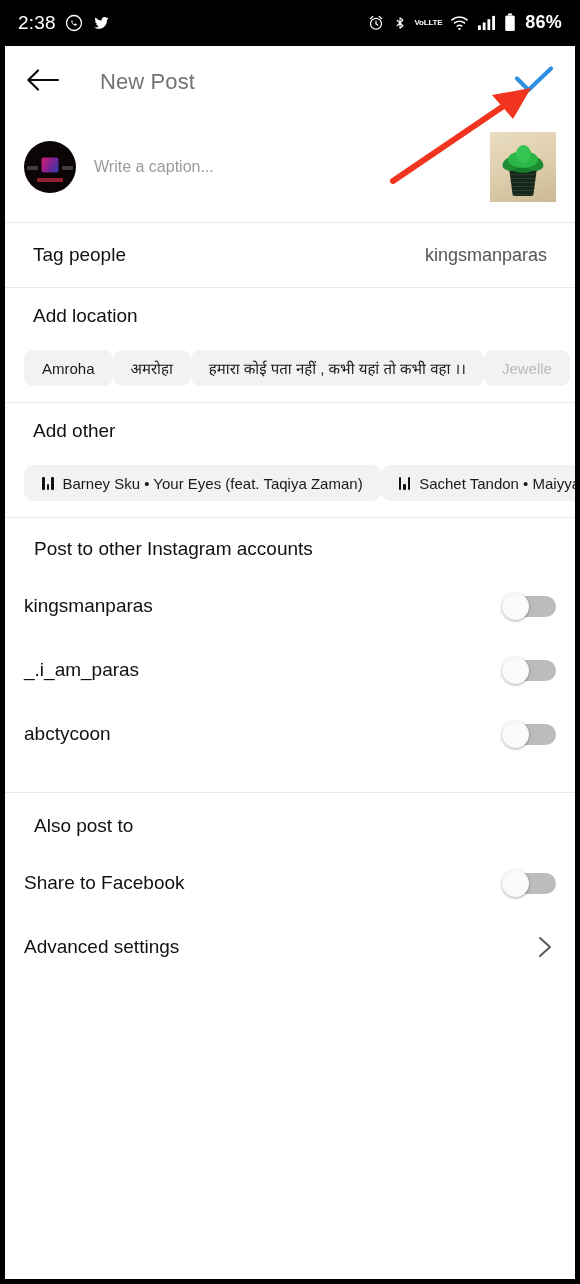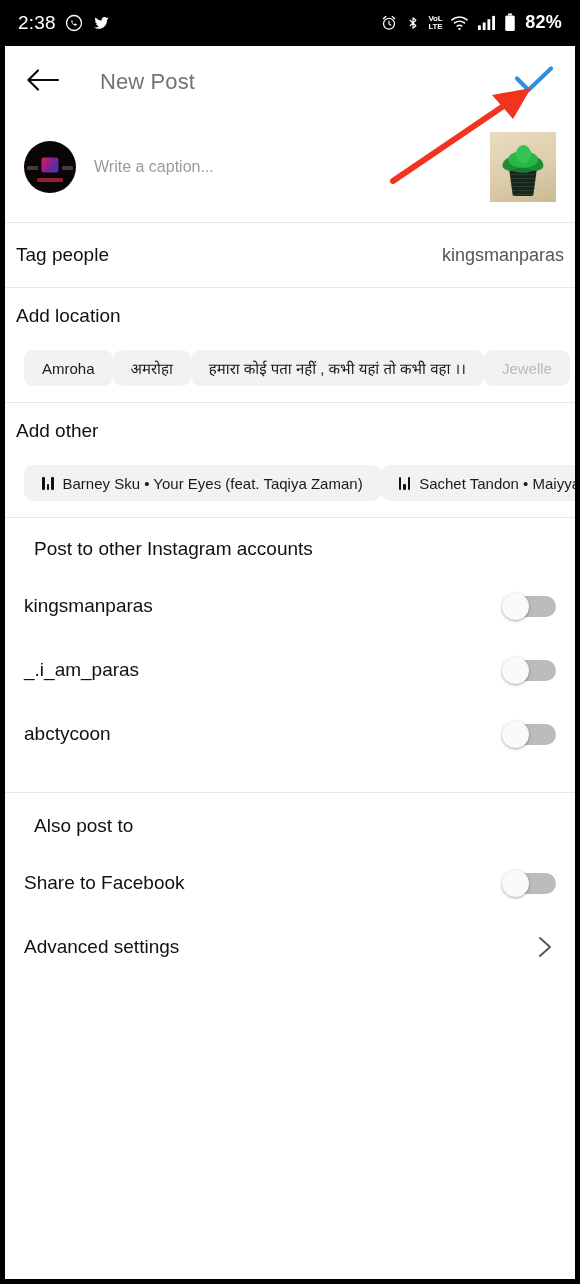--- a/index.html
+++ b/index.html
@@ -139,21 +139,21 @@
   .thumb .l3 { width:22px; height:14px; right:12px; top:24px; background:#1d8c33; transform:rotate(22deg); }
   .thumb .l4 { width:15px; height:18px; left:26px; top:13px; background:#33c452; }
   .thumb .l5 { width:24px; height:10px; left:21px; top:31px; background:#157a2a; }
 
   
   .divider { height:1px; background:#e9e9e9; width:100%; }
 
   .row {
     display:flex; align-items:center;
     min-height:64px;
-    padding:0 11px;
+    padding:0 28px;
     background:#fff;
     cursor:pointer;
   }
   .row-label { font-size:19px; color:#111; }
   .row-value { margin-left:auto; font-size:18px; color:#555; }
 
   .section-label {
     font-size:19px; color:#111;
     padding:20px 19px 14px 29px;
   }
@@ -256,21 +256,21 @@
           <circle cx="12" cy="13" r="7.3" fill="none" stroke="#fff" stroke-width="1.7"></circle>
           <path d="M12 9.6v3.6l2.3 1.6" fill="none" stroke="#fff" stroke-width="1.6" stroke-linecap="round"></path>
           <path d="M4.5 6.2 7.6 3.4M19.5 6.2 16.4 3.4" stroke="#fff" stroke-width="1.8" stroke-linecap="round"></path>
         </svg>
       </span>
       <span class="sb-icon">
         <svg width="14" height="18" viewBox="0 0 24 24">
           <path d="M7 7.3 17 16.7 12 21V3l5 4.3L7 16.7" fill="none" stroke="#fff" stroke-width="1.9" stroke-linejoin="round" stroke-linecap="round"></path>
         </svg>
       </span>
-      <span class="sb-icon" style="flex-direction:column;line-height:.95;">
+      <span class="sb-icon" style="line-height:.95;">
         <span style="font-size:8px;font-weight:700;letter-spacing:-.2px;">VoL</span>
         <span style="font-size:8px;font-weight:700;letter-spacing:-.2px;">LTE</span>
       </span>
       <span class="sb-icon">
         <svg width="19" height="17" viewBox="0 0 24 22">
           <path d="M2.2 7.6a15 15 0 0 1 19.6 0" fill="none" stroke="#fff" stroke-width="2" stroke-linecap="round"></path>
           <path d="M5.6 11.6a10 10 0 0 1 12.8 0" fill="none" stroke="#fff" stroke-width="2" stroke-linecap="round"></path>
           <path d="M9 15.6a5 5 0 0 1 6 0" fill="none" stroke="#fff" stroke-width="2" stroke-linecap="round"></path>
           <circle cx="12" cy="19.3" r="1.5" fill="#fff"></circle>
         </svg>
@@ -282,21 +282,21 @@
           <rect x="11" y="5.5" width="3" height="11.5" fill="#fff"></rect>
           <rect x="16" y="2" width="3" height="15" fill="#fff"></rect>
         </svg>
       </span>
       <span class="sb-icon">
         <svg width="12" height="19" viewBox="0 0 12 20">
           <rect x="4" y="0.5" width="4" height="2" fill="#fff"></rect>
           <rect x="1" y="2.5" width="10" height="16.5" rx="1.6" fill="#fff"></rect>
         </svg>
       </span>
-      <span class="sb-batt-txt">82%</span>
+      <span class="sb-batt-txt">86%</span>
     </div>
   </div>
 
   <div class="app">
 
     <div class="appbar">
       <div class="back-btn">
         <span>
           <svg width="34" height="26" viewBox="0 0 34 26">
             <path d="M32 13H3.2M12 3.5 2.4 13l9.6 9.5" fill="none" stroke="#0a0a0a" stroke-width="2.2" stroke-linecap="round" stroke-linejoin="round"></path>

